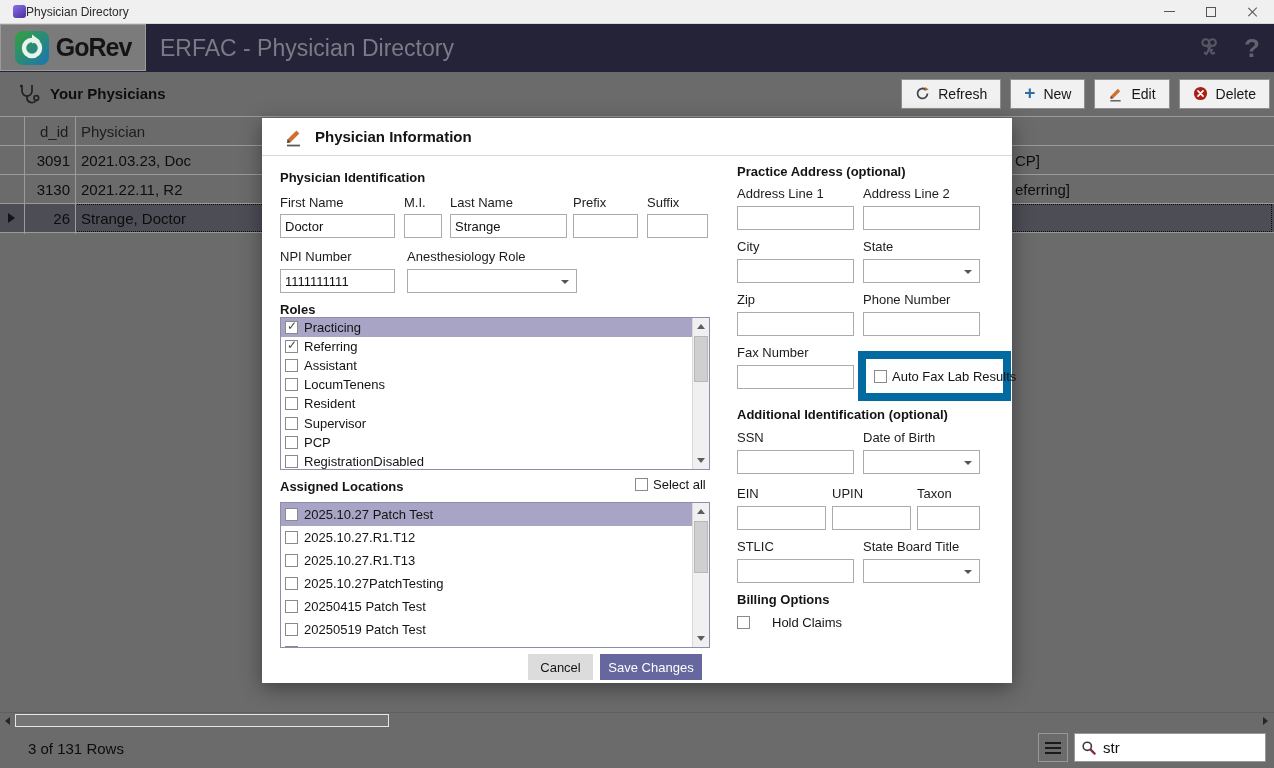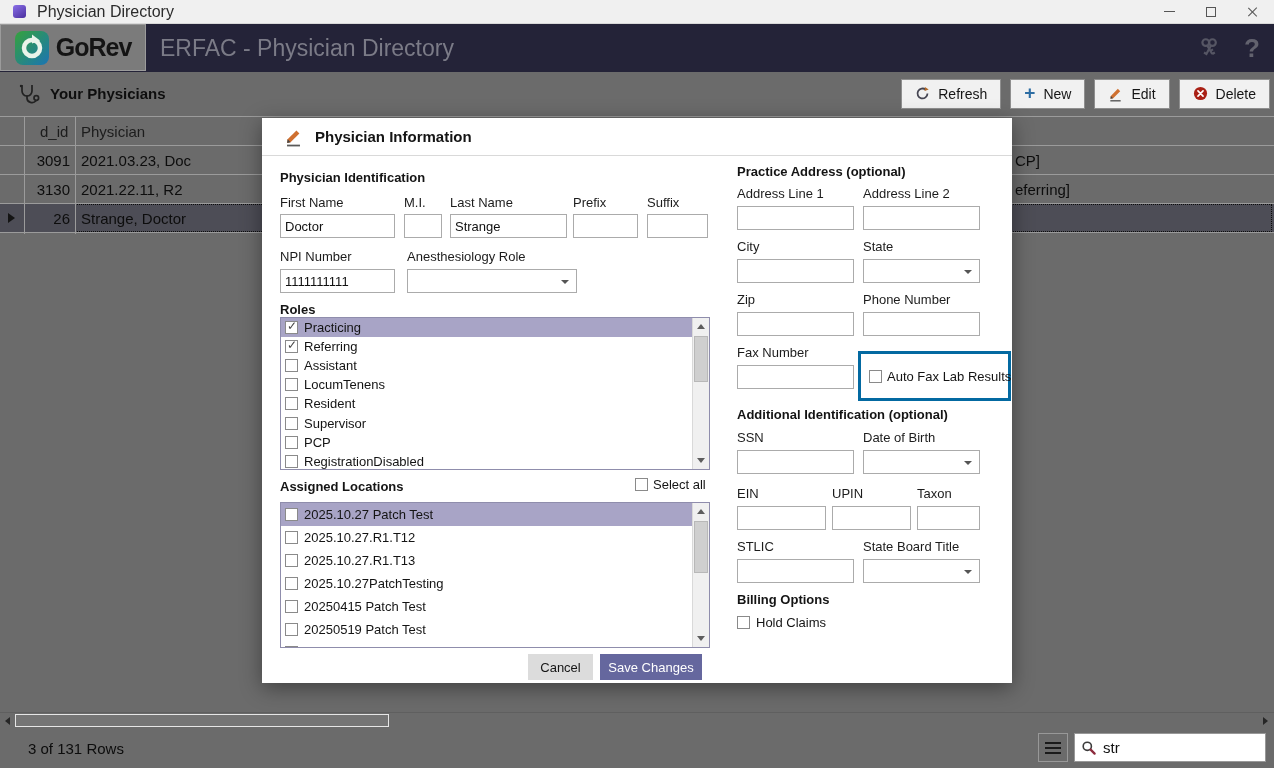--- a/index.html
+++ b/index.html
@@ -2,21 +2,21 @@
 <html><head>
 <meta charset="utf-8">
 <style>
   *{margin:0;padding:0;box-sizing:border-box;}
   html,body{width:1274px;height:768px;overflow:hidden;}
   body{font-family:"Liberation Sans",sans-serif;background:#6b6b6b;position:relative;color:#111;}
 
   
   .titlebar{position:absolute;top:0;left:0;width:1274px;height:24px;background:#f0f0f0;display:flex;align-items:center;border-bottom:1px solid #d8d8d8;}
   .app-cube{width:13px;height:13px;margin-left:13px;border-radius:3px;background:linear-gradient(145deg,#8a6fe8,#4a2f9e);}
-  .tb-title{margin-left:11px;font-size:16px;color:#2b2b2b;}
+  .tb-title{margin-left:0;font-size:12px;color:#2b2b2b;}
   .win-controls{margin-left:auto;display:flex;height:100%;}
   .win-btn{width:42px;height:100%;display:flex;align-items:center;justify-content:center;position:relative;}
   .ic-min{width:11px;height:1px;background:#555;}
   .ic-max{width:10px;height:10px;border:1px solid #555;}
   .ic-close{position:relative;width:12px;height:12px;}
   .ic-close:before,.ic-close:after{content:"";position:absolute;left:5px;top:0;width:1.4px;height:12px;background:#555;}
   .ic-close:before{transform:rotate(45deg);}
   .ic-close:after{transform:rotate(-45deg);}
 
   
@@ -80,25 +80,25 @@
   .lb-label{font-size:13px;color:#141414;white-space:nowrap;}
   .roles-box .lb-row{height:19.1px;}
   .locs-box .lb-row{height:23px;}
   .vscroll{position:absolute;right:0;top:0;bottom:0;width:17px;background:#f0f0f0;border-left:1px solid #d9d9d9;}
   .vs-up,.vs-down{position:absolute;left:0;width:17px;height:17px;}
   .vs-up{top:0;}.vs-down{bottom:0;}
   .vs-up:after{content:"";position:absolute;left:4px;top:6px;border-left:4px solid transparent;border-right:4px solid transparent;border-bottom:5px solid #5d5d5d;}
   .vs-down:after{content:"";position:absolute;left:4px;top:6px;border-left:4px solid transparent;border-right:4px solid transparent;border-top:5px solid #5d5d5d;}
   .vs-thumb{position:absolute;left:1px;width:14px;background:#cfcfcf;border:1px solid #b8b8b8;}
   .selall{position:absolute;left:373px;top:359px;display:flex;align-items:center;gap:5px;}
-  .redbox{position:absolute;left:596px;top:233px;width:153px;height:50px;border:3px solid #0369a1;display:flex;align-items:center;gap:5px;padding-left:8px;}
+  .redbox{position:absolute;left:596px;top:233px;width:153px;height:50px;border:8px solid #0369a1;display:flex;align-items:center;gap:5px;padding-left:8px;}
   .modal-btn{position:absolute;height:26px;border:none;font-size:13px;font-family:"Liberation Sans",sans-serif;display:flex;align-items:center;justify-content:center;}
   .btn-cancel{left:266px;top:536px;width:65px;background:#dcdcdc;color:#161616;}
   .btn-save{left:338px;top:536px;width:102px;background:#65679e;color:#ffffff;}
-  .hold-claims{position:absolute;left:475px;top:497px;display:flex;align-items:center;gap:6px;}
+  .hold-claims{position:absolute;left:475px;top:497px;display:flex;align-items:center;gap:22px;}
 </style>
 </head>
 <body>
 
 <div class="titlebar">
   <div class="app-cube"></div>
   <span class="tb-title">Physician Directory</span>
   <div class="win-controls">
     <div class="win-btn">
         <span class="ic-min"></span>

